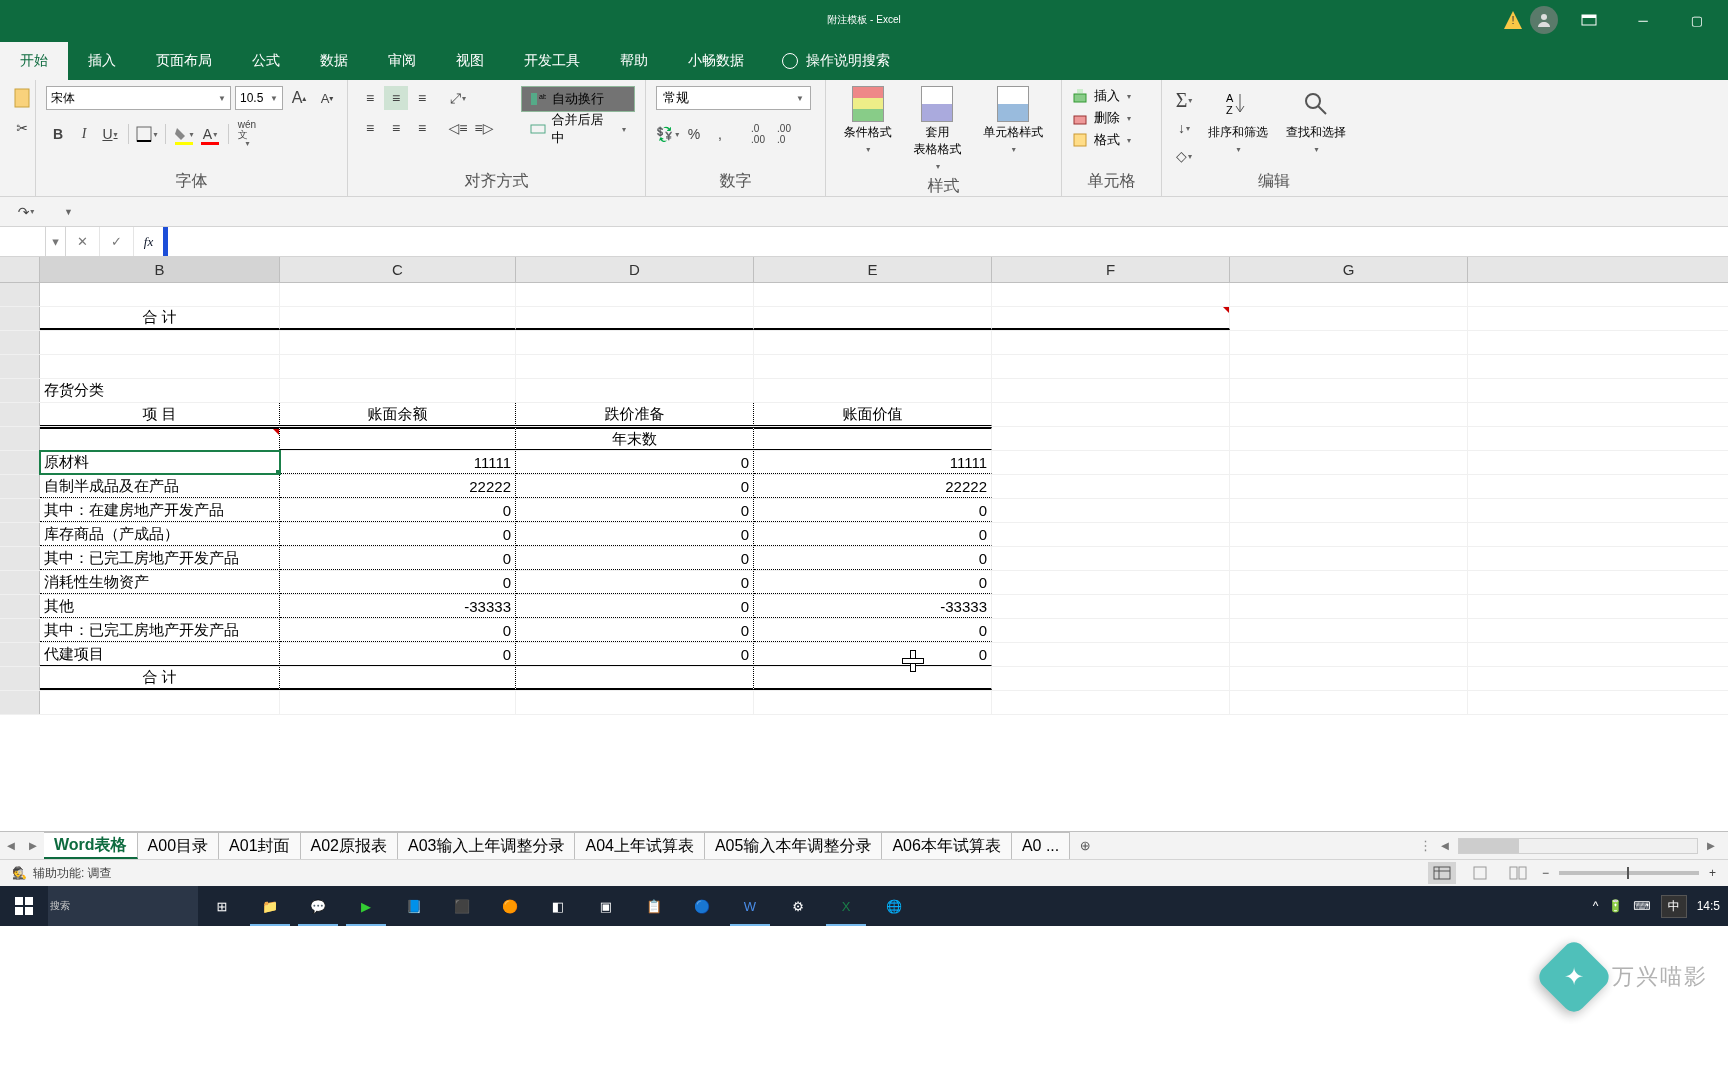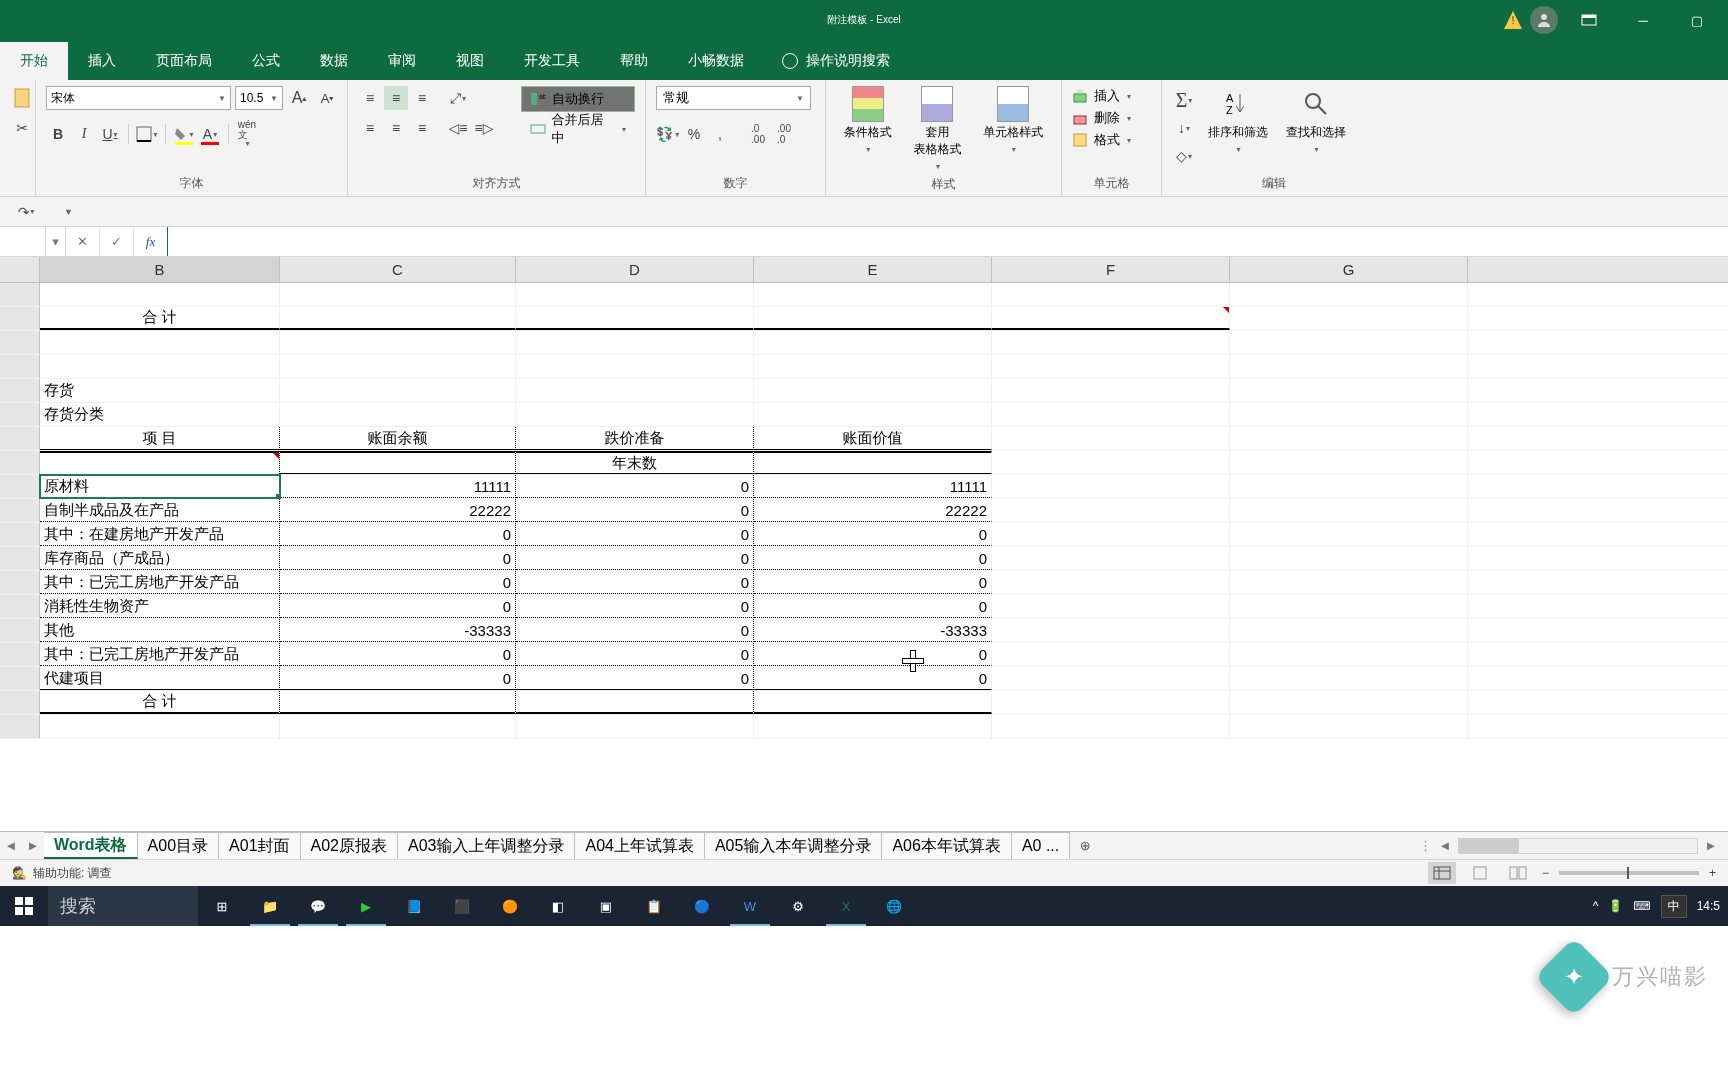--- a/index.html
+++ b/index.html
@@ -17,21 +17,21 @@
 .ribbon-tabs { height: 40px; background: #0e6b3f; display: flex; align-items: flex-end; padding-left: 0; color: #fff; }
 .tab { padding: 10px 20px; font-size: 14px; cursor: pointer; }
 .tab.active { background: #f3f3f3; color: #0e6b3f; }
 .tell-me { display: flex; align-items: center; margin-left: 18px; gap: 8px; font-size: 14px; padding: 10px 0; }
 .bulb { width: 16px; height: 16px; border: 1.5px solid #fff; border-radius: 50%; position: relative; }
 
 
 .ribbon { height: 117px; background: #f3f3f3; border-bottom: 1px solid #d4d4d4; display: flex; position: relative; }
 .group { border-right: 1px solid #d4d4d4; display: flex; flex-direction: column; padding: 6px 10px 2px; }
 .group-body { flex: 1; display: flex; align-items: flex-start; gap: 6px; }
-.group-label { text-align: center; font-size: 12px; color: #555; padding: 3px 0 2px; position: relative; }
+.group-label { text-align: center; font-size: 16px; color: #555; padding: 3px 0 2px; position: relative; }
 .big-btn { display: flex; flex-direction: column; align-items: center; gap: 4px; padding: 2px 6px; cursor: pointer; font-size: 12px; min-width: 48px; }
 .big-btn .ico { width: 32px; height: 32px; display:flex; align-items:center; justify-content:center; }
 .fontsel { width: 185px; height: 24px; border: 1px solid #ababab; background: #fff; padding: 2px 4px; font-size: 12px; display:flex; align-items:center; justify-content:space-between; }
 .sizesel { width: 48px; height: 24px; border: 1px solid #ababab; background: #fff; padding: 2px 4px; font-size: 12px; display:flex; align-items:center; justify-content:space-between; }
 .btnrow { display: flex; gap: 2px; margin-top: 6px; }
 .tbtn { width: 24px; height: 24px; display: flex; align-items: center; justify-content: center; cursor: pointer; font-size: 14px; color: #444; position: relative; }
 .tbtn.bold { font-weight: bold; }
 .tbtn.italic { font-style: italic; font-family: serif; }
 .tbtn.underline { text-decoration: underline; }
 .drop { font-size: 8px; color: #666; margin-left: 1px; }
@@ -45,21 +45,21 @@
 .sigma { font-family: serif; font-size: 20px; }
 
 
 .qat-row { height: 30px; background: #f3f3f3; border-bottom: 1px solid #d4d4d4; display:flex; align-items:center; padding-left: 14px; gap: 18px; }
 
 
 .formula-bar { height: 30px; border-bottom: 1px solid #d4d4d4; display:flex; align-items:stretch; }
 .name-box { width: 46px; border-right: 1px solid #d4d4d4; }
 .fb-drop { width: 20px; display:flex; align-items:center; justify-content:center; border-right: 1px solid #d4d4d4; color:#777; }
 .fb-btn { width: 34px; display:flex; align-items:center; justify-content:center; color:#777; border-right:1px solid #e5e5e5; }
-.fx { width: 34px; font-style: italic; font-family: serif; display:flex; align-items:center; justify-content:center; color:#1d4ed8; border-right:1px solid #1d4ed8; }
+.fx { width: 34px; font-style: italic; font-family: serif; display:flex; align-items:center; justify-content:center; color:#0f172a; border-right:5px solid #1d4ed8; }
 .formula-input { flex:1; padding: 4px 8px; font-size: 14px; display:flex; align-items:center; }
 
 
 .grid-area { height: 574px; overflow: hidden; position: relative; background:#fff; }
 .col-headers { height: 26px; display:flex; background: #e6e6e6; border-bottom: 1px solid #bfbfbf; }
 .rowhead-spacer { width: 40px; border-right:1px solid #bfbfbf; }
 .ch { border-right: 1px solid #bfbfbf; display:flex; align-items:center; justify-content:center; color:#333; font-size: 15px; cursor:pointer; }
 .ch.B { width: 240px; background:#d4d4d4; }
 .ch.C { width: 236px; }
 .ch.D { width: 238px; }
@@ -105,21 +105,21 @@
 .status-right { margin-left:auto; display:flex; align-items:center; gap:10px; }
 .view-btn { width:28px; height:22px; display:flex; align-items:center; justify-content:center; cursor:pointer; color:#666; }
 .view-btn.active { background:#d4d4d4; }
 .zoom-track { width:140px; height:4px; background:#c0c0c0; position:relative; }
 
 
 .taskbar { height: 40px; background: #1a2433; display:flex; align-items:center; color:#fff; }
 .start { width: 48px; height:40px; display:flex; align-items:center; justify-content:center; }
 .win-logo { width:18px; height:18px; display:grid; grid-template-columns:1fr 1fr; grid-template-rows:1fr 1fr; gap:2px; }
 .win-logo div { background:#fff; }
-.search-box { height: 40px; width: 150px; background: #2b3647; display:flex; align-items:center; padding:0 12px; color:#ccc; font-size:18px; }
+.search-box { height: 40px; width: 150px; background: #2b3647; display:flex; align-items:center; padding:0 2px; color:#ccc; font-size:10px; }
 .task-icon { width:48px; height:40px; display:flex; align-items:center; justify-content:center; cursor:pointer; position:relative; }
 .task-icon.active::after { content:''; position:absolute; bottom:0; left:4px; right:4px; height:2px; background:#76b9ed; }
 .tray { margin-left:auto; display:flex; align-items:center; gap:10px; padding-right:8px; font-size:12px; }
 .ime { background:#333; padding:2px 6px; border:1px solid #555; }
 .watermark { position:absolute; right:20px; bottom:75px; display:flex; align-items:center; gap:10px; opacity:0.9; pointer-events:none; }
 .wm-logo { width:56px; height:56px; border-radius:12px; background:#3dbab3; transform:rotate(45deg); display:flex; align-items:center; justify-content:center; box-shadow:0 4px 12px rgba(0,0,0,.3); }
 .wm-logo span { transform:rotate(-45deg); color:#fff; font-size:24px; }
 .wm-text { font-size:22px; color:#aaa; letter-spacing:2px; }
 </style>
 </head>
@@ -417,29 +417,20 @@
         <div class="c B"></div>
         <div class="c C"></div>
         <div class="c D"></div>
         <div class="c E"></div>
         <div class="c F"></div>
         <div class="c G"></div>
       </div>
     <div class="gr">
         <div class="rh"></div>
         <div class="c B"></div>
-        <div class="c C"></div>
-        <div class="c D"></div>
-        <div class="c E"></div>
-        <div class="c F"></div>
-        <div class="c G"></div>
-      </div>
-    <div class="gr">
-        <div class="rh"></div>
-        <div class="c B">存货</div>
         <div class="c C"></div>
         <div class="c D"></div>
         <div class="c E"></div>
         <div class="c F"></div>
         <div class="c G"></div>
       </div>
     <div class="gr">
         <div class="rh"></div>
         <div class="c B">存货分类</div>
         <div class="c C"></div>

